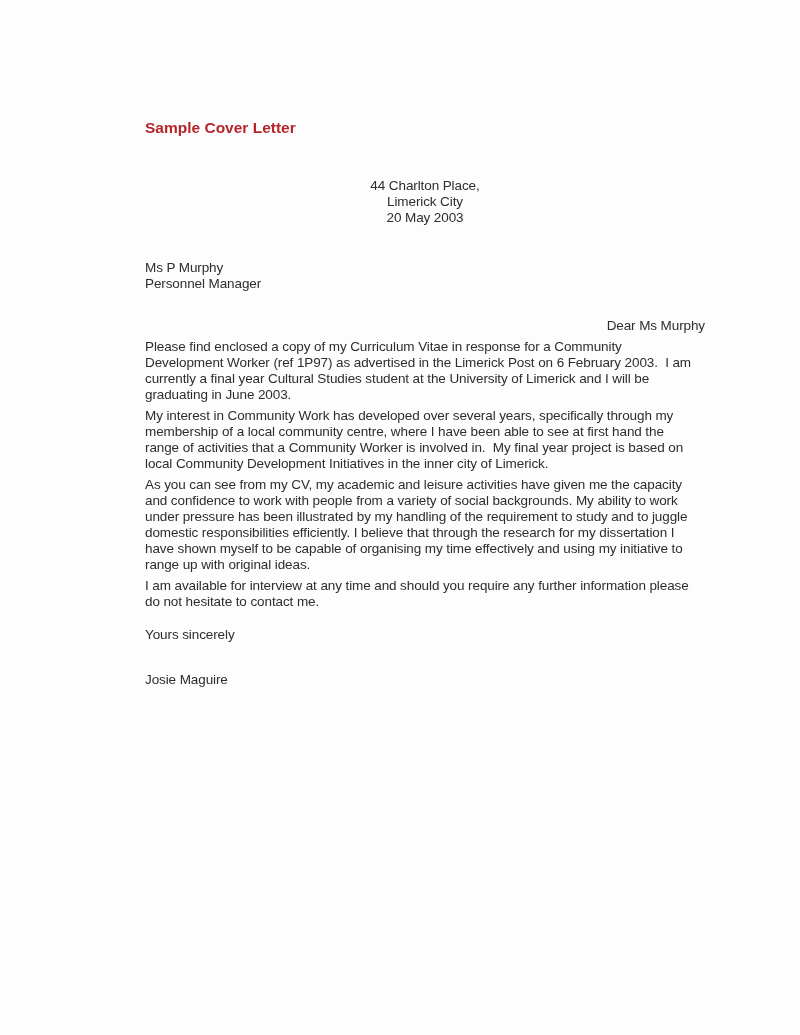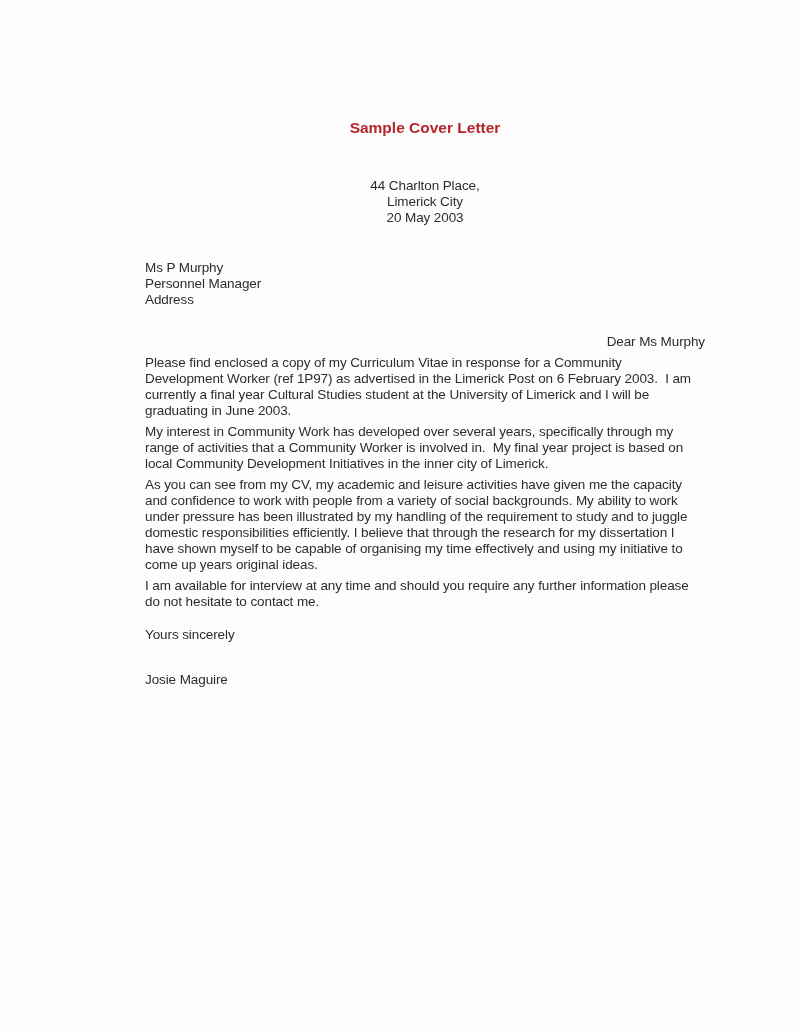--- a/index.html
+++ b/index.html
@@ -20,21 +20,21 @@
     position: absolute;
     left: 145px;
     top: 0;
     width: 560px;
   }
   .title {
     margin: 120px 0 0 0;
     font-size: 15.5px;
     font-weight: bold;
     line-height: 16px;
-    text-align: center;
+    text-align: left;
     letter-spacing: 0;
   }
   .sender-block {
     margin-top: 42px;
     text-align: center;
   }
   .recipient-block {
     margin-top: 34px;
     text-align: left;
   }
@@ -68,45 +68,45 @@
 
     <div class="sender-block">
       <div class="textline">44 Charlton Place,</div>
       <div class="textline">Limerick City</div>
       <div class="textline">20 May 2003</div>
     </div>
 
     <div class="recipient-block">
       <div class="textline">Ms P Murphy</div>
       <div class="textline">Personnel Manager</div>
-      <div class="textline">Address</div>
     </div>
 
     <div class="textline salutation">Dear Ms Murphy</div>
 
     <div class="paragraph">
       <div class="textline">Please find enclosed a copy of my Curriculum Vitae in response for a Community</div>
       <div class="textline">Development Worker (ref 1P97) as advertised in the Limerick Post on 6 February 2003.  I am</div>
       <div class="textline">currently a final year Cultural Studies student at the University of Limerick and I will be</div>
       <div class="textline">graduating in June 2003.</div>
     </div>
 
     <div class="paragraph">
       <div class="textline">My interest in Community Work has developed over several years, specifically through my</div>
+      <div class="textline">membership of a local community centre, where I have been able to see at first hand the</div>
       <div class="textline">range of activities that a Community Worker is involved in.  My final year project is based on</div>
       <div class="textline">local Community Development Initiatives in the inner city of Limerick.</div>
     </div>
 
     <div class="paragraph">
       <div class="textline">As you can see from my CV, my academic and leisure activities have given me the capacity</div>
       <div class="textline">and confidence to work with people from a variety of social backgrounds. My ability to work</div>
       <div class="textline">under pressure has been illustrated by my handling of the requirement to study and to juggle</div>
       <div class="textline">domestic responsibilities efficiently. I believe that through the research for my dissertation I</div>
       <div class="textline">have shown myself to be capable of organising my time effectively and using my initiative to</div>
-      <div class="textline">come up years original ideas.</div>
+      <div class="textline">range up with original ideas.</div>
     </div>
 
     <div class="paragraph">
       <div class="textline">I am available for interview at any time and should you require any further information please</div>
       <div class="textline">do not hesitate to contact me.</div>
     </div>
 
     <div class="textline closing">Yours sincerely</div>
 
     <div class="textline signature">Josie Maguire</div>

